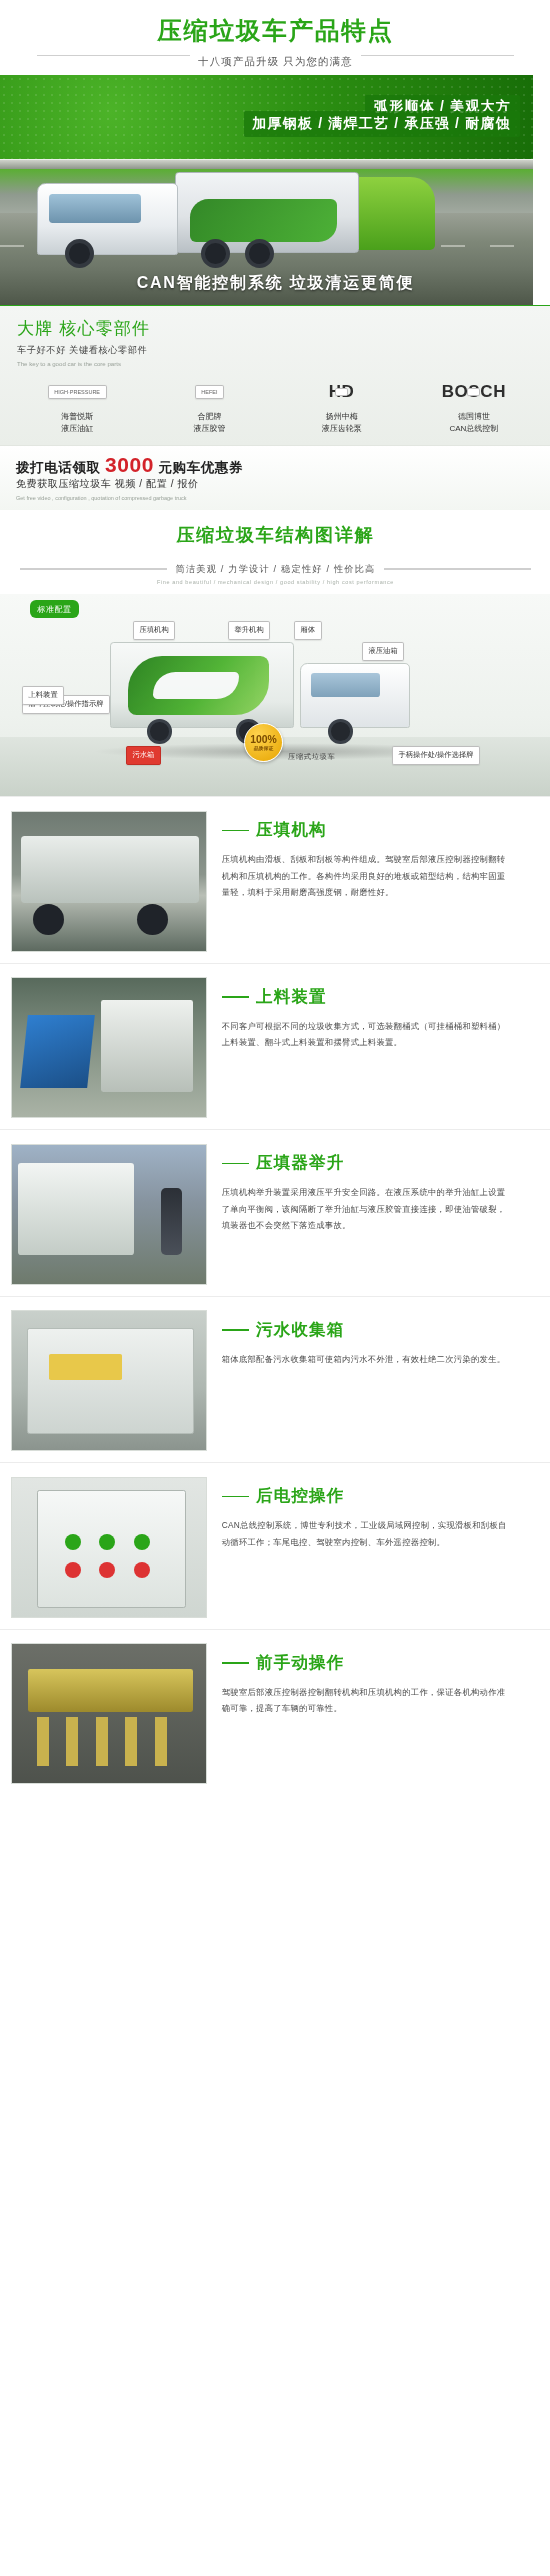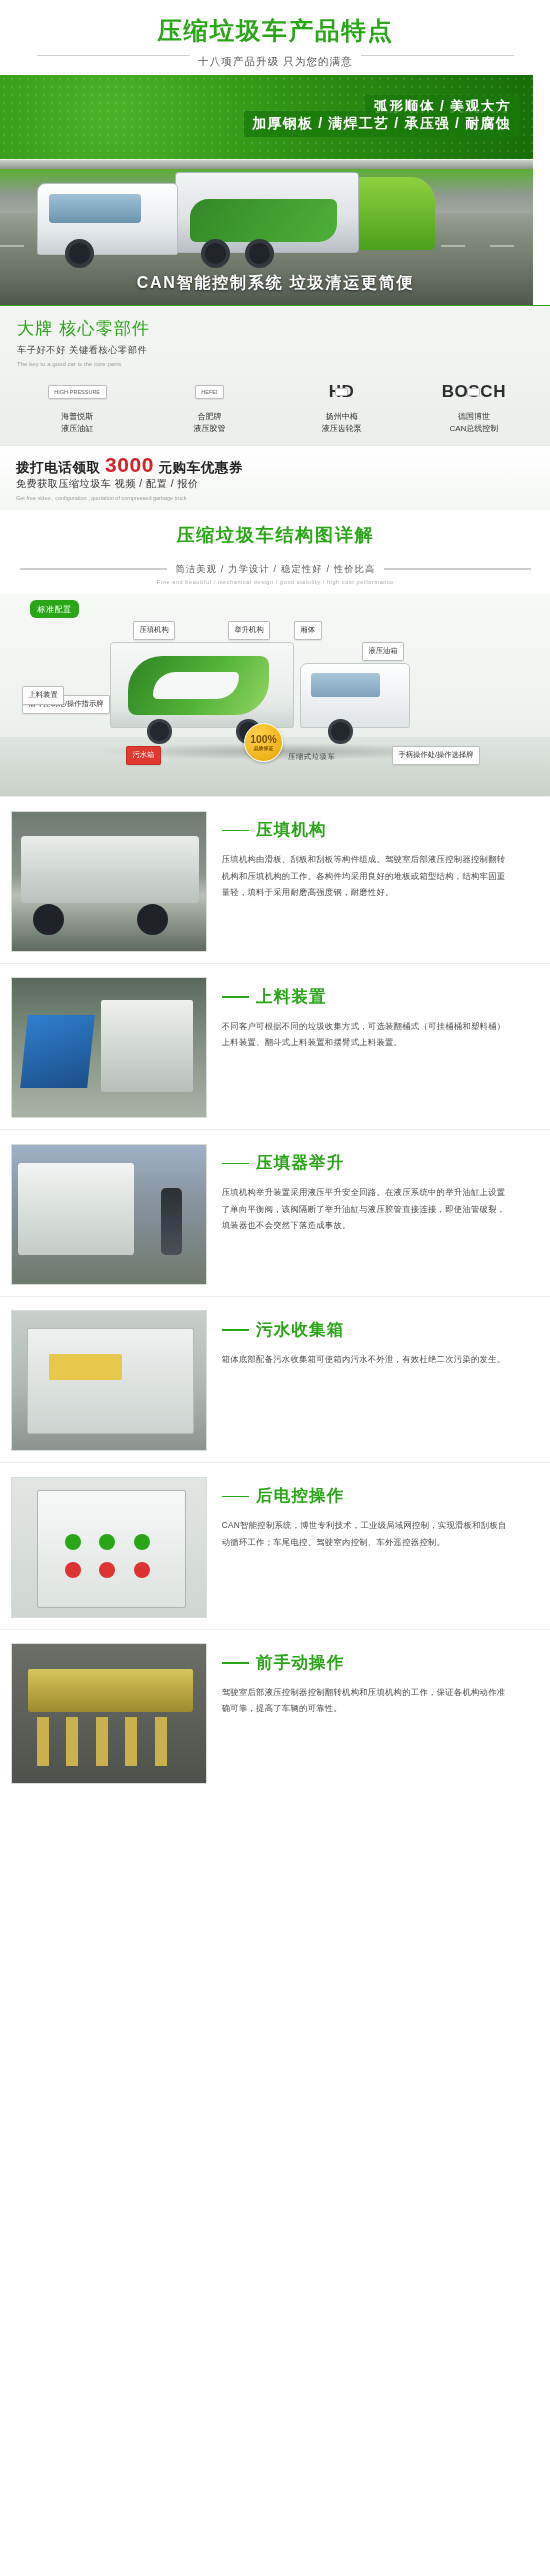--- a/index.html
+++ b/index.html
@@ -469,21 +469,21 @@
 
   <div class="feature">
     <div class="photo">
         <div class="ph p5"></div>
       </div>
     <div class="txtcol">
       <div class="ftitle">
         <span class="dash"></span>
         <span>后电控操作</span>
       </div>
-      <div class="fbody">CAN智能控制系统，博世专利技术，工业级局域网控制，实现滑板和刮板自动循环工作；车尾电控、驾驶室内控制、车外遥控器控制。</div>
+      <div class="fbody">CAN总线控制系统，博世专利技术，工业级局域网控制，实现滑板和刮板自动循环工作；车尾电控、驾驶室内控制、车外遥控器控制。</div>
     </div>
   </div>
 
   <div class="feature">
     <div class="photo">
         <div class="ph p6"></div>
       </div>
     <div class="txtcol">
       <div class="ftitle">
         <span class="dash"></span>

